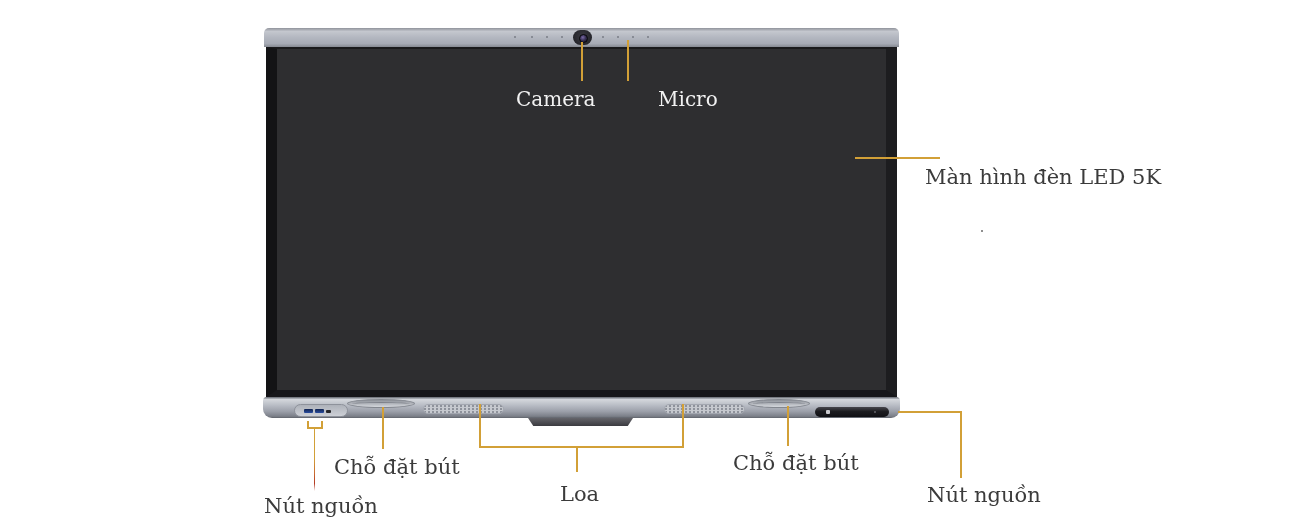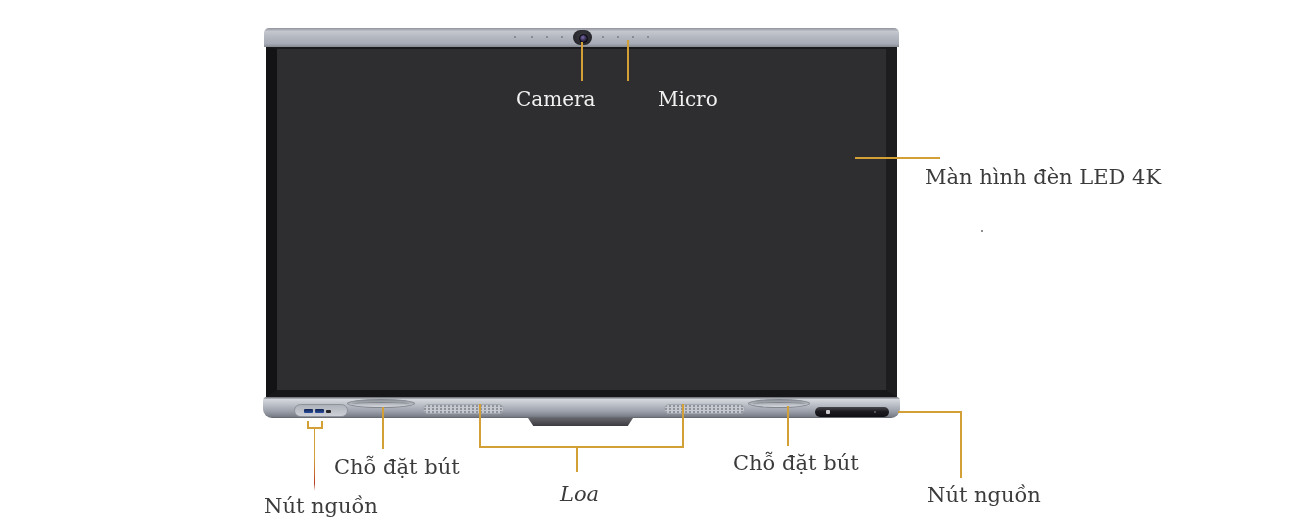--- a/index.html
+++ b/index.html
@@ -143,21 +143,21 @@
   <div class="abs aline h" style="left:479px;top:446px;width:204.5px;"></div>
   <div class="abs aline v" style="left:576px;top:447px;height:25px;"></div>
 
   <div class="abs aline v" style="left:787px;top:406px;height:40px;"></div>
 
   <div class="abs aline h" style="left:898px;top:411px;width:63px;"></div>
   <div class="abs aline v" style="left:960px;top:411px;height:67px;"></div>
 
   <div class="abs lbl lbl-light" style="left:516px;top:88px;">Camera</div>
   <div class="abs lbl lbl-light" style="left:626px;top:88px;margin-left:32px;">Micro</div>
-  <div class="abs lbl lbl-dark" style="left:925px;top:166px;">Màn hình đèn LED 4K</div>
+  <div class="abs lbl lbl-dark" style="left:925px;top:166px;">Màn hình đèn LED 5K</div>
   <div class="abs lbl lbl-dark" style="left:334px;top:456px;">Chỗ đặt bút</div>
-  <div class="abs lbl lbl-dark" style="left:560px;top:483px;font-style:italic;">Loa</div>
+  <div class="abs lbl lbl-dark" style="left:560px;top:483px;">Loa</div>
   <div class="abs lbl lbl-dark" style="left:733px;top:452px;">Chỗ đặt bút</div>
   <div class="abs lbl lbl-dark" style="left:264px;top:495px;">Nút nguồn</div>
   <div class="abs lbl lbl-dark" style="left:927px;top:484px;">Nút nguồn</div>
 
   <div class="abs speck"></div>
 </div>
 
 </body></html>

